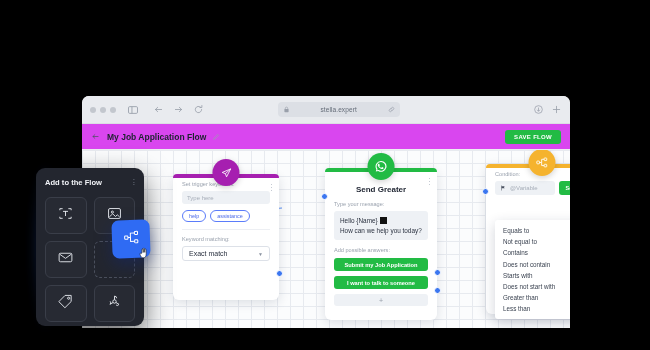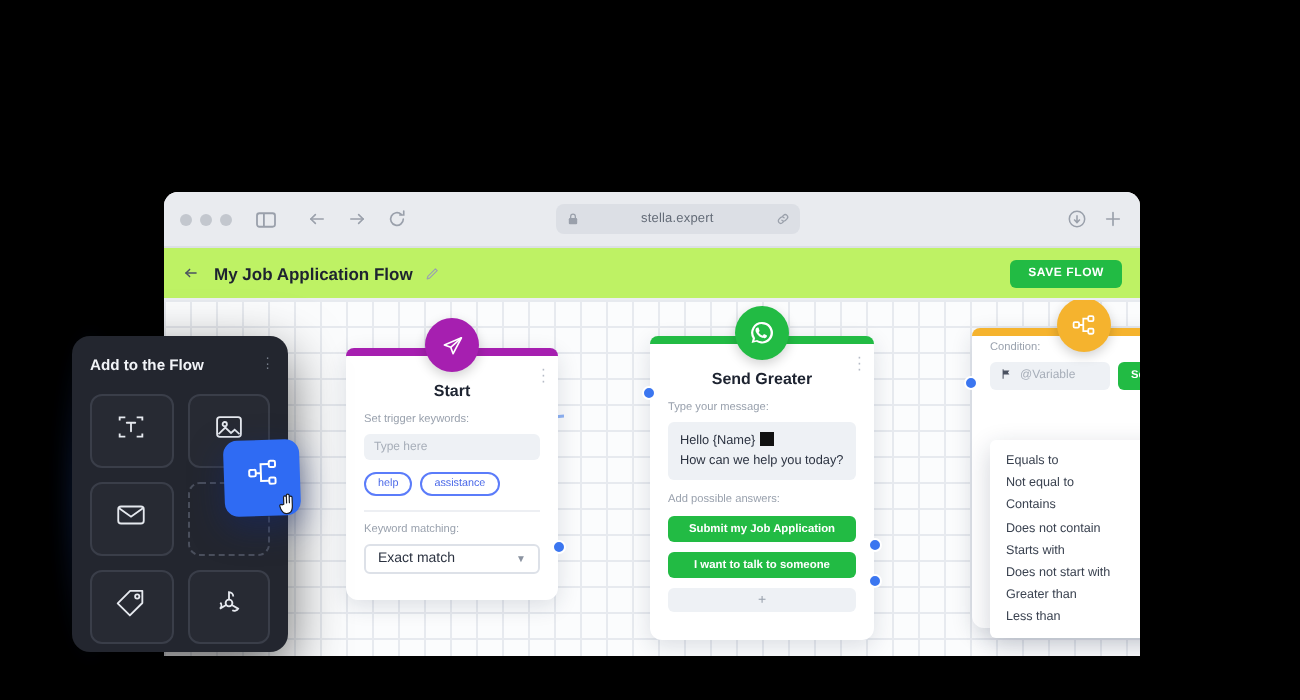--- a/index.html
+++ b/index.html
@@ -35,21 +35,21 @@
     background: #dcdfe5; border-radius: 4px;
     display:flex; align-items:center; padding: 0 5px; gap:4px;
   }
   .omni .url {
     flex:1; text-align:center; font-size:6.5px; color:#636b77; letter-spacing:.1px;
   }
   .chrome-right { display:flex; align-items:center; gap:7px; margin-left:auto; }
 
   
   .app-head {
-    height: 26px; background:#bef264; display:flex; align-items:center;
+    height: 26px; background:#d946ef; display:flex; align-items:center;
     padding: 0 9px; border-bottom:1px solid #eceef1;
   }
   .app-title { font-size:8.5px; font-weight:bold; color:#1d2330; margin:0 6px 0 7px; }
   .save-btn {
     margin-left:auto; background:#22bb44; color:#fff;
     font-size:6px; font-weight:bold; letter-spacing:.3px;
     padding: 4px 9px; border-radius:3px; border:none; cursor:pointer;
   }
 
   
@@ -271,21 +271,20 @@
           <svg viewBox="0 0 20 20" width="12" height="12" fill="none" stroke="#fff" stroke-width="1.4" stroke-linejoin="round">
             <path d="M17 3.2 2.8 9.1l5.3 2 2 5.3z"></path>
               <path d="M8.1 11.1 17 3.2"></path>
           </svg>
         </div>
         <div class="node-menu">
             <span>·</span>
             <span>·</span>
             <span>·</span>
           </div>
-        <div class="node-title">Start</div>
         <div class="node-body">
           <div class="flabel">Set trigger keywords:</div>
           <div class="finput">Type here</div>
           <div class="chips">
             <span class="chip">help</span>
             <span class="chip">assistance</span>
           </div>
           <div class="divider"></div>
           <div class="flabel">Keyword matching:</div>
           <div class="select">

